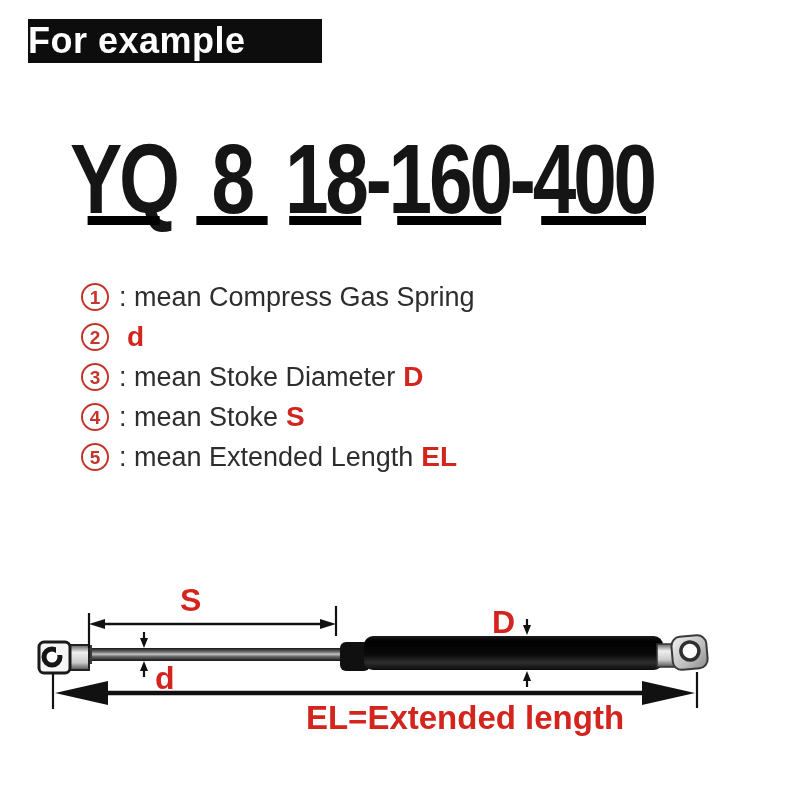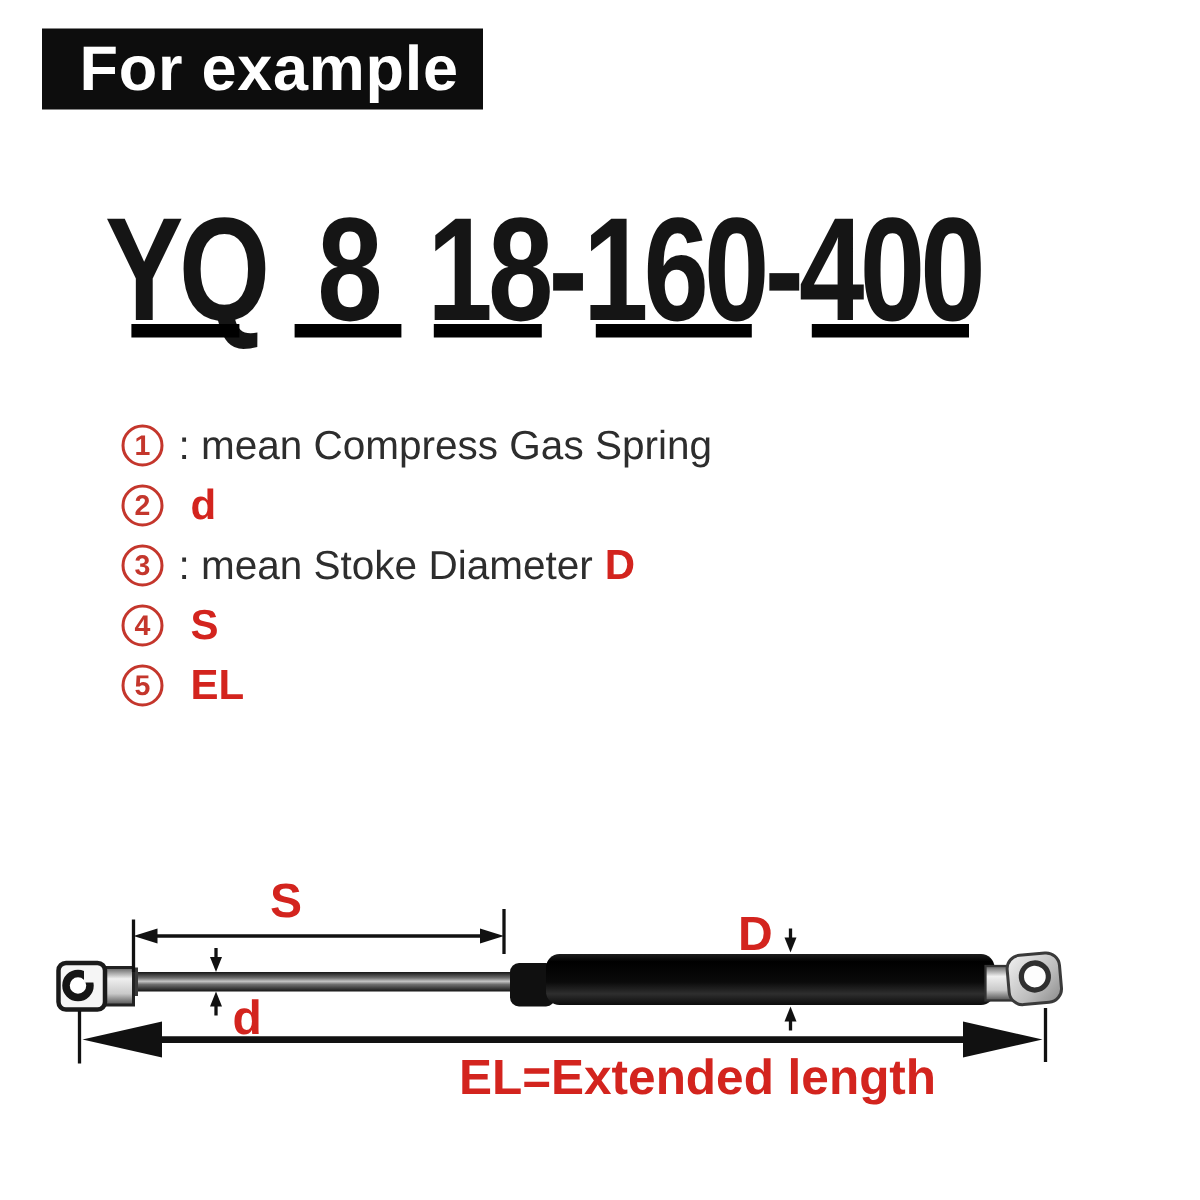--- a/index.html
+++ b/index.html
@@ -8,23 +8,23 @@
     --banner-black:#0d0d0d;
     --text-dark:#2d2d2d;
     --line-black:#111111;
   }
   *{margin:0;padding:0;box-sizing:border-box;}
   html,body{width:800px;height:800px;background:#ffffff;overflow:hidden;
     font-family:"Liberation Sans", sans-serif;}
   .stage{position:relative;width:800px;height:800px;background:#fff;}
 
   
-  .banner{position:absolute;left:28px;top:19px;width:294px;height:54px;
+  .banner{position:absolute;left:28px;top:19px;width:294px;height:44px;
     background:var(--banner-black);color:#fff;display:flex;align-items:center;
-    padding-left:25px;font-size:42px;font-weight:bold;letter-spacing:0.5px;}
+    font-size:36px;font-weight:bold;letter-spacing:0.5px;}
 
   
   .title-row{position:absolute;left:70px;top:130px;display:flex;align-items:flex-start;
     font-size:98px;font-weight:bold;color:#151515;line-height:1;letter-spacing:-4px;
     transform:scaleX(0.80);transform-origin:left top;white-space:pre;}
   .tgroup{display:flex;flex-direction:column;align-items:center;}
   .tgroup.gap-a{margin-right:24px;}
   .tgroup.gap-b{margin-right:22px;}
   .tbar{height:9px;background:#000;margin-top:-12px;}
   .tbar.w1{width:90px;}
@@ -94,24 +94,26 @@
       <span class="circle-num">2</span>
       <span class="legend-hl">d</span>
     </div>
     <div class="legend-row">
       <span class="circle-num">3</span>
       <span class="legend-text">: mean Stoke Diameter</span>
       <span class="legend-hl">D</span>
     </div>
     <div class="legend-row">
       <span class="circle-num">4</span>
+      <span class="legend-text">: mean Stoke</span>
       <span class="legend-hl">S</span>
     </div>
     <div class="legend-row">
       <span class="circle-num">5</span>
+      <span class="legend-text">: mean Extended Length</span>
       <span class="legend-hl">EL</span>
     </div>
   </div>
 
   <svg class="diagram" viewBox="0 560 800 240">
     <defs>
       <linearGradient id="rodGrad" x1="0" y1="0" x2="0" y2="1">
         <stop offset="0" stop-color="#161616"></stop>
         <stop offset="0.30" stop-color="#6e6e6e"></stop>
         <stop offset="0.48" stop-color="#c4c4c4"></stop>

